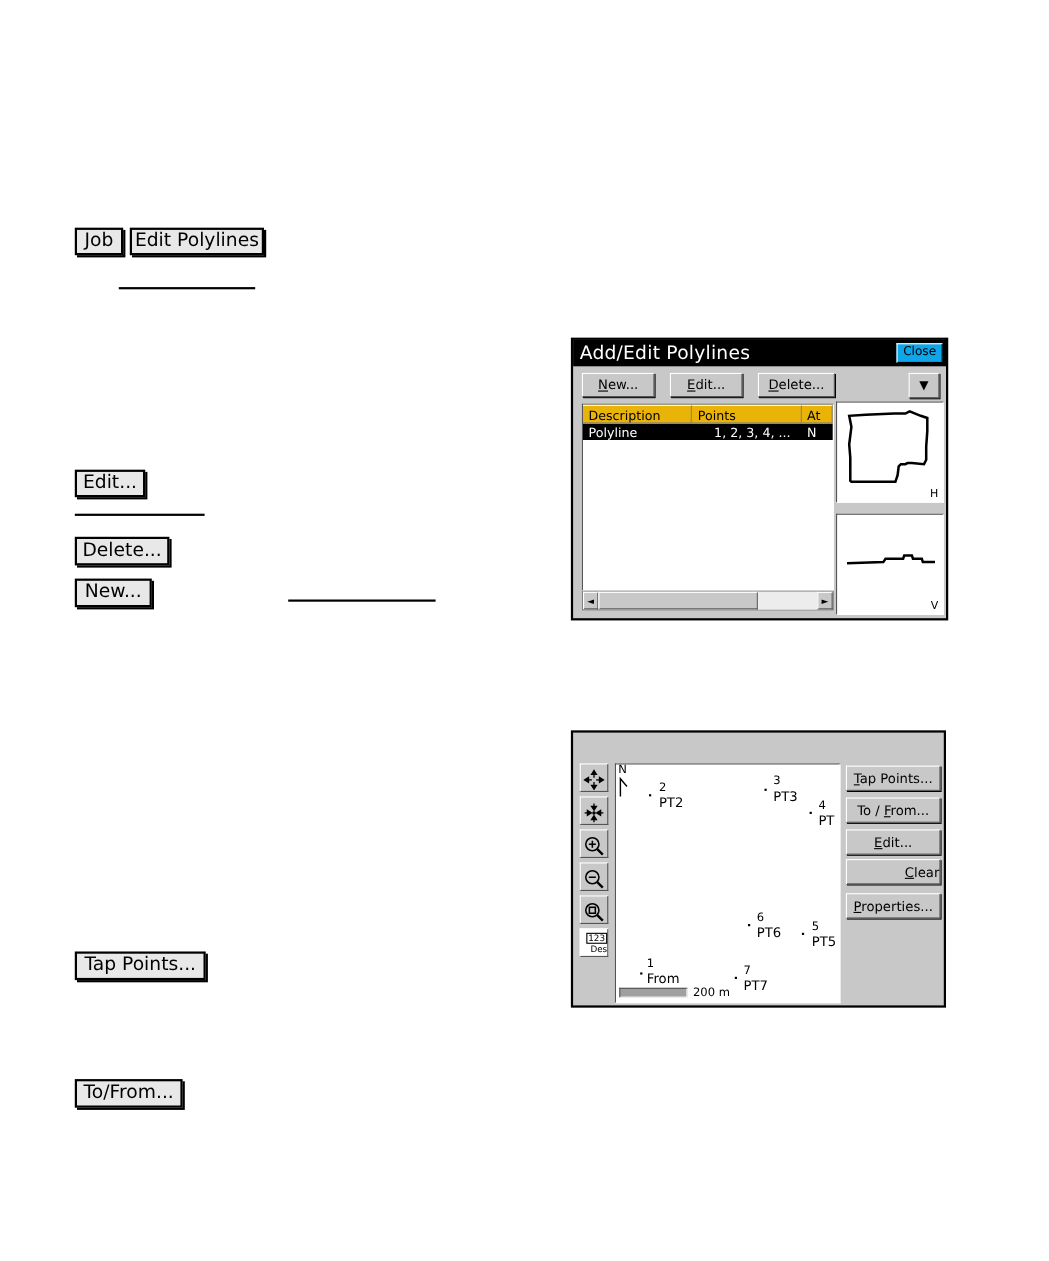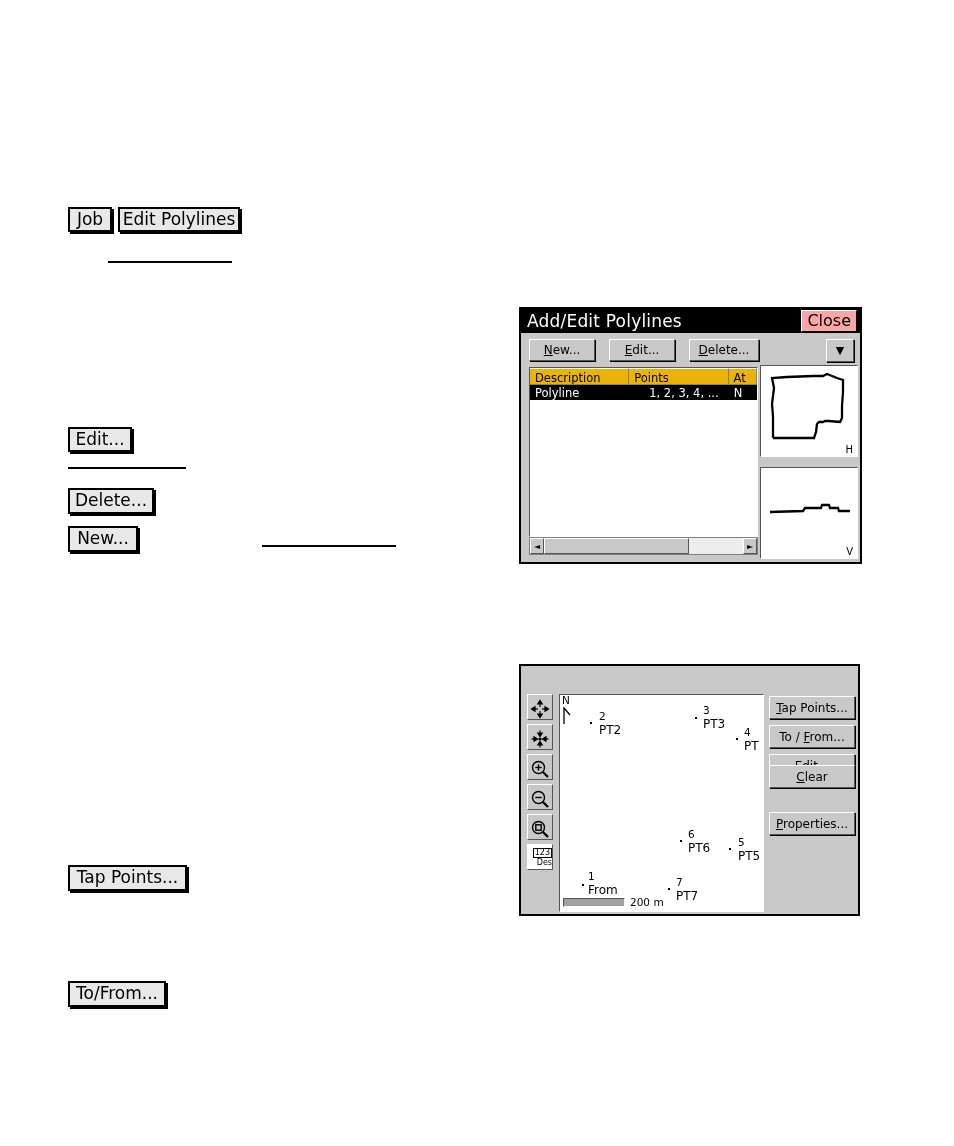--- a/index.html
+++ b/index.html
@@ -50,23 +50,23 @@
     box-sizing:border-box;
   }
   .dlg-title-text{
     font-size:17px;
     letter-spacing:.2px;
     flex:1;
     white-space:nowrap;
     overflow:hidden;
   }
   .title-btn{
-    background:#fca5a5;
-    color:#000;
-    font-size:16px;
+    background:#0ea5e9;
+    color:#000;
+    font-size:11px;
     border-top:1px solid #fff;
     border-left:1px solid #fff;
     border-right:1px solid #000;
     border-bottom:1px solid #000;
     padding:1px 5px 2px 5px;
     margin-left:2px;
     line-height:1.1;
     white-space:nowrap;
   }
 
@@ -410,20 +410,20 @@
   <div id="np-buttons">
       <div class="btn" style="position: absolute; left: 248px; top: 30px; width: 86px; height: 23px;">
         <span><u>T</u>ap Points...</span>
       </div>
       <div class="btn" style="position: absolute; left: 248px; top: 59px; width: 86px; height: 23px;">
         <span>To / <u>F</u>rom...</span>
       </div>
       <div class="btn" style="position: absolute; left: 248px; top: 88px; width: 86px; height: 23px;">
         <span><u>E</u>dit...</span>
       </div>
-      <div class="btn" style="position: absolute; left: 248px; top: 99px; width: 86px; height: 23px;">
+      <div class="btn" style="position: absolute; left: 248px; top: 115px; width: 86px; height: 23px; justify-content: flex-end;">
         <span><u>C</u>lear</span>
       </div>
       <div class="btn" style="position: absolute; left: 248px; top: 146px; width: 86px; height: 23px;">
         <span><u>P</u>roperties...</span>
       </div>
     </div>
 </div>
 
 </body></html>

